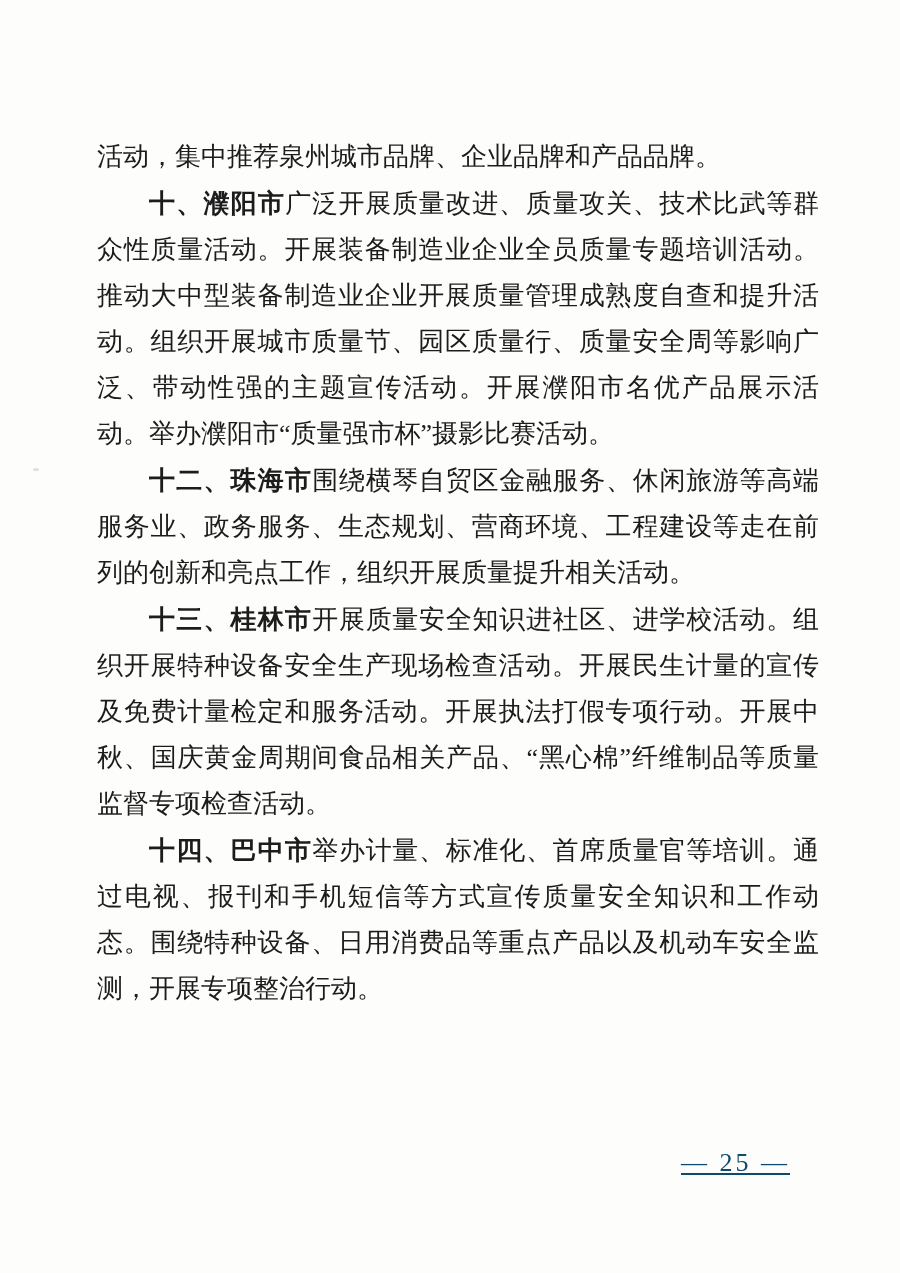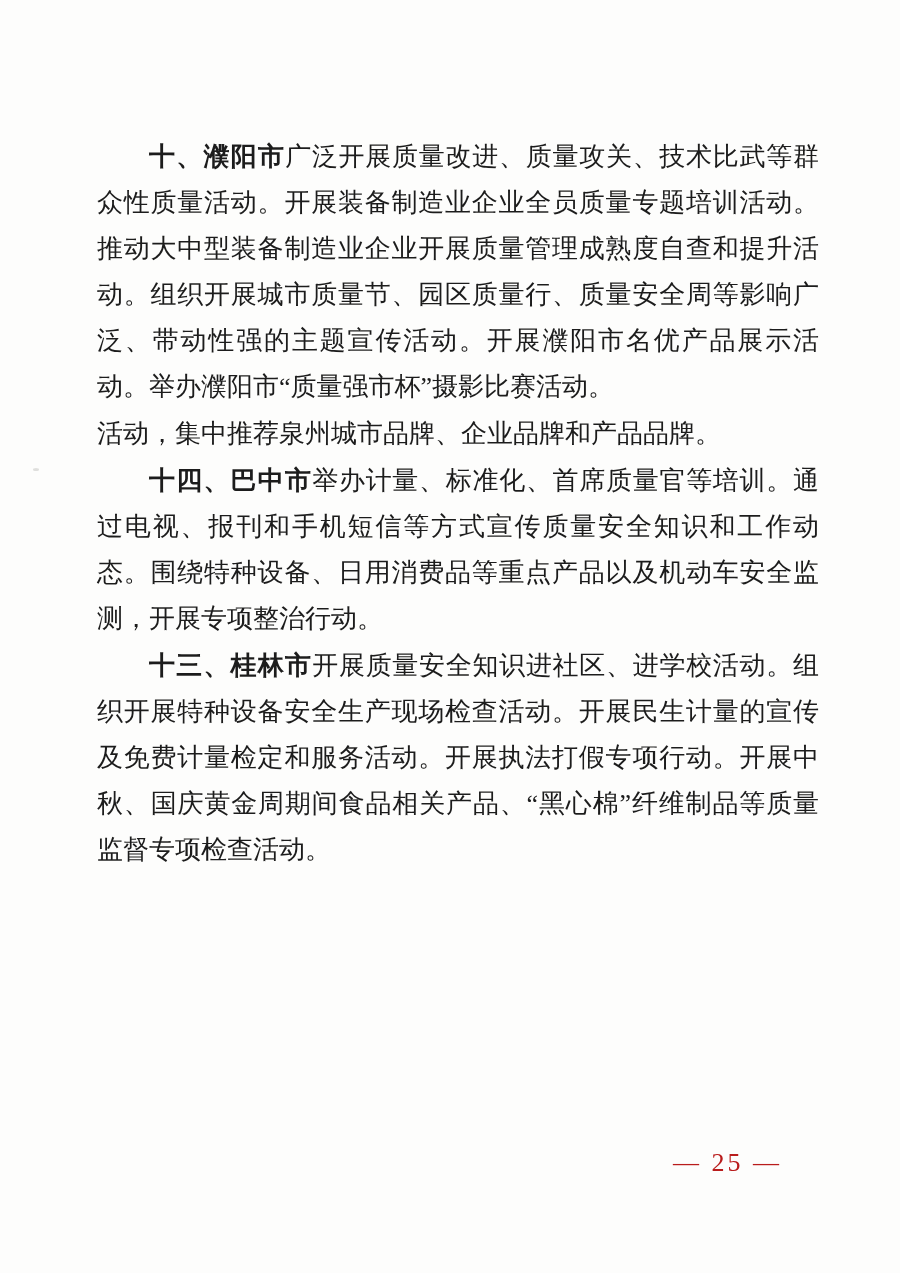--- a/index.html
+++ b/index.html
@@ -36,26 +36,27 @@
     text-indent: 0;
   }
   .lead {
     font-weight: bold;
     font-family: "Liberation Sans", "DejaVu Sans", sans-serif;
     letter-spacing: 0.5px;
   }
   .page-number {
     position: absolute;
     top: 1148px;
-    right: 118px;
+    right: 110px;
     font-size: 26px;
     line-height: 30px;
-    color: #b91c1c;
+    color: #0c4a6e;
     letter-spacing: 3px;
     white-space: nowrap;
+    text-decoration: underline;
   }
   
   .artifact {
     position: absolute;
     background: #9a9a94;
     opacity: 0.45;
   }
   .artifact.tick {
     width: 3px;
     height: 11px;
@@ -69,29 +70,30 @@
     opacity: 0.3;
   }
 </style>
 </head>
 <body>
 
 <div class="page">
 
   <div class="text-block">
 
+    <p class="para continuation"><span class="lead"></span><span>活动，集中推荐泉州城市品牌、企业品牌和产品品牌。</span></p>
+
     <p class="para"><span class="lead">十、濮阳市</span><span>广泛开展质量改进、质量攻关、技术比武等群众性质量活动。开展装备制造业企业全员质量专题培训活动。推动大中型装备制造业企业开展质量管理成熟度自查和提升活动。组织开展城市质量节、园区质量行、质量安全周等影响广泛、带动性强的主题宣传活动。开展濮阳市名优产品展示活动。举办濮阳市“质量强市杯”摄影比赛活动。</span></p>
 
-    <p class="para continuation"><span class="lead"></span><span>活动，集中推荐泉州城市品牌、企业品牌和产品品牌。</span></p>
 
+    <p class="para"><span class="lead">十二、珠海市</span><span>围绕横琴自贸区金融服务、休闲旅游等高端服务业、政务服务、生态规划、营商环境、工程建设等走在前列的创新和亮点工作，组织开展质量提升相关活动。</span></p>
 
+    <p class="para"><span class="lead">十三、桂林市</span><span>开展质量安全知识进社区、进学校活动。组织开展特种设备安全生产现场检查活动。开展民生计量的宣传及免费计量检定和服务活动。开展执法打假专项行动。开展中秋、国庆黄金周期间食品相关产品、“黑心棉”纤维制品等质量监督专项检查活动。</span></p>
 
     <p class="para"><span class="lead">十四、巴中市</span><span>举办计量、标准化、首席质量官等培训。通过电视、报刊和手机短信等方式宣传质量安全知识和工作动态。围绕特种设备、日用消费品等重点产品以及机动车安全监测，开展专项整治行动。</span></p>
-
-    <p class="para"><span class="lead">十三、桂林市</span><span>开展质量安全知识进社区、进学校活动。组织开展特种设备安全生产现场检查活动。开展民生计量的宣传及免费计量检定和服务活动。开展执法打假专项行动。开展中秋、国庆黄金周期间食品相关产品、“黑心棉”纤维制品等质量监督专项检查活动。</span></p>
 
 
   </div>
 
   <div class="page-number">— 25 —</div>
 
   <div class="artifact tick" style="left:753px; top:193px;"></div>
   <div class="artifact smudge" style="left:33px; top:468px;"></div>
 
 </div>

